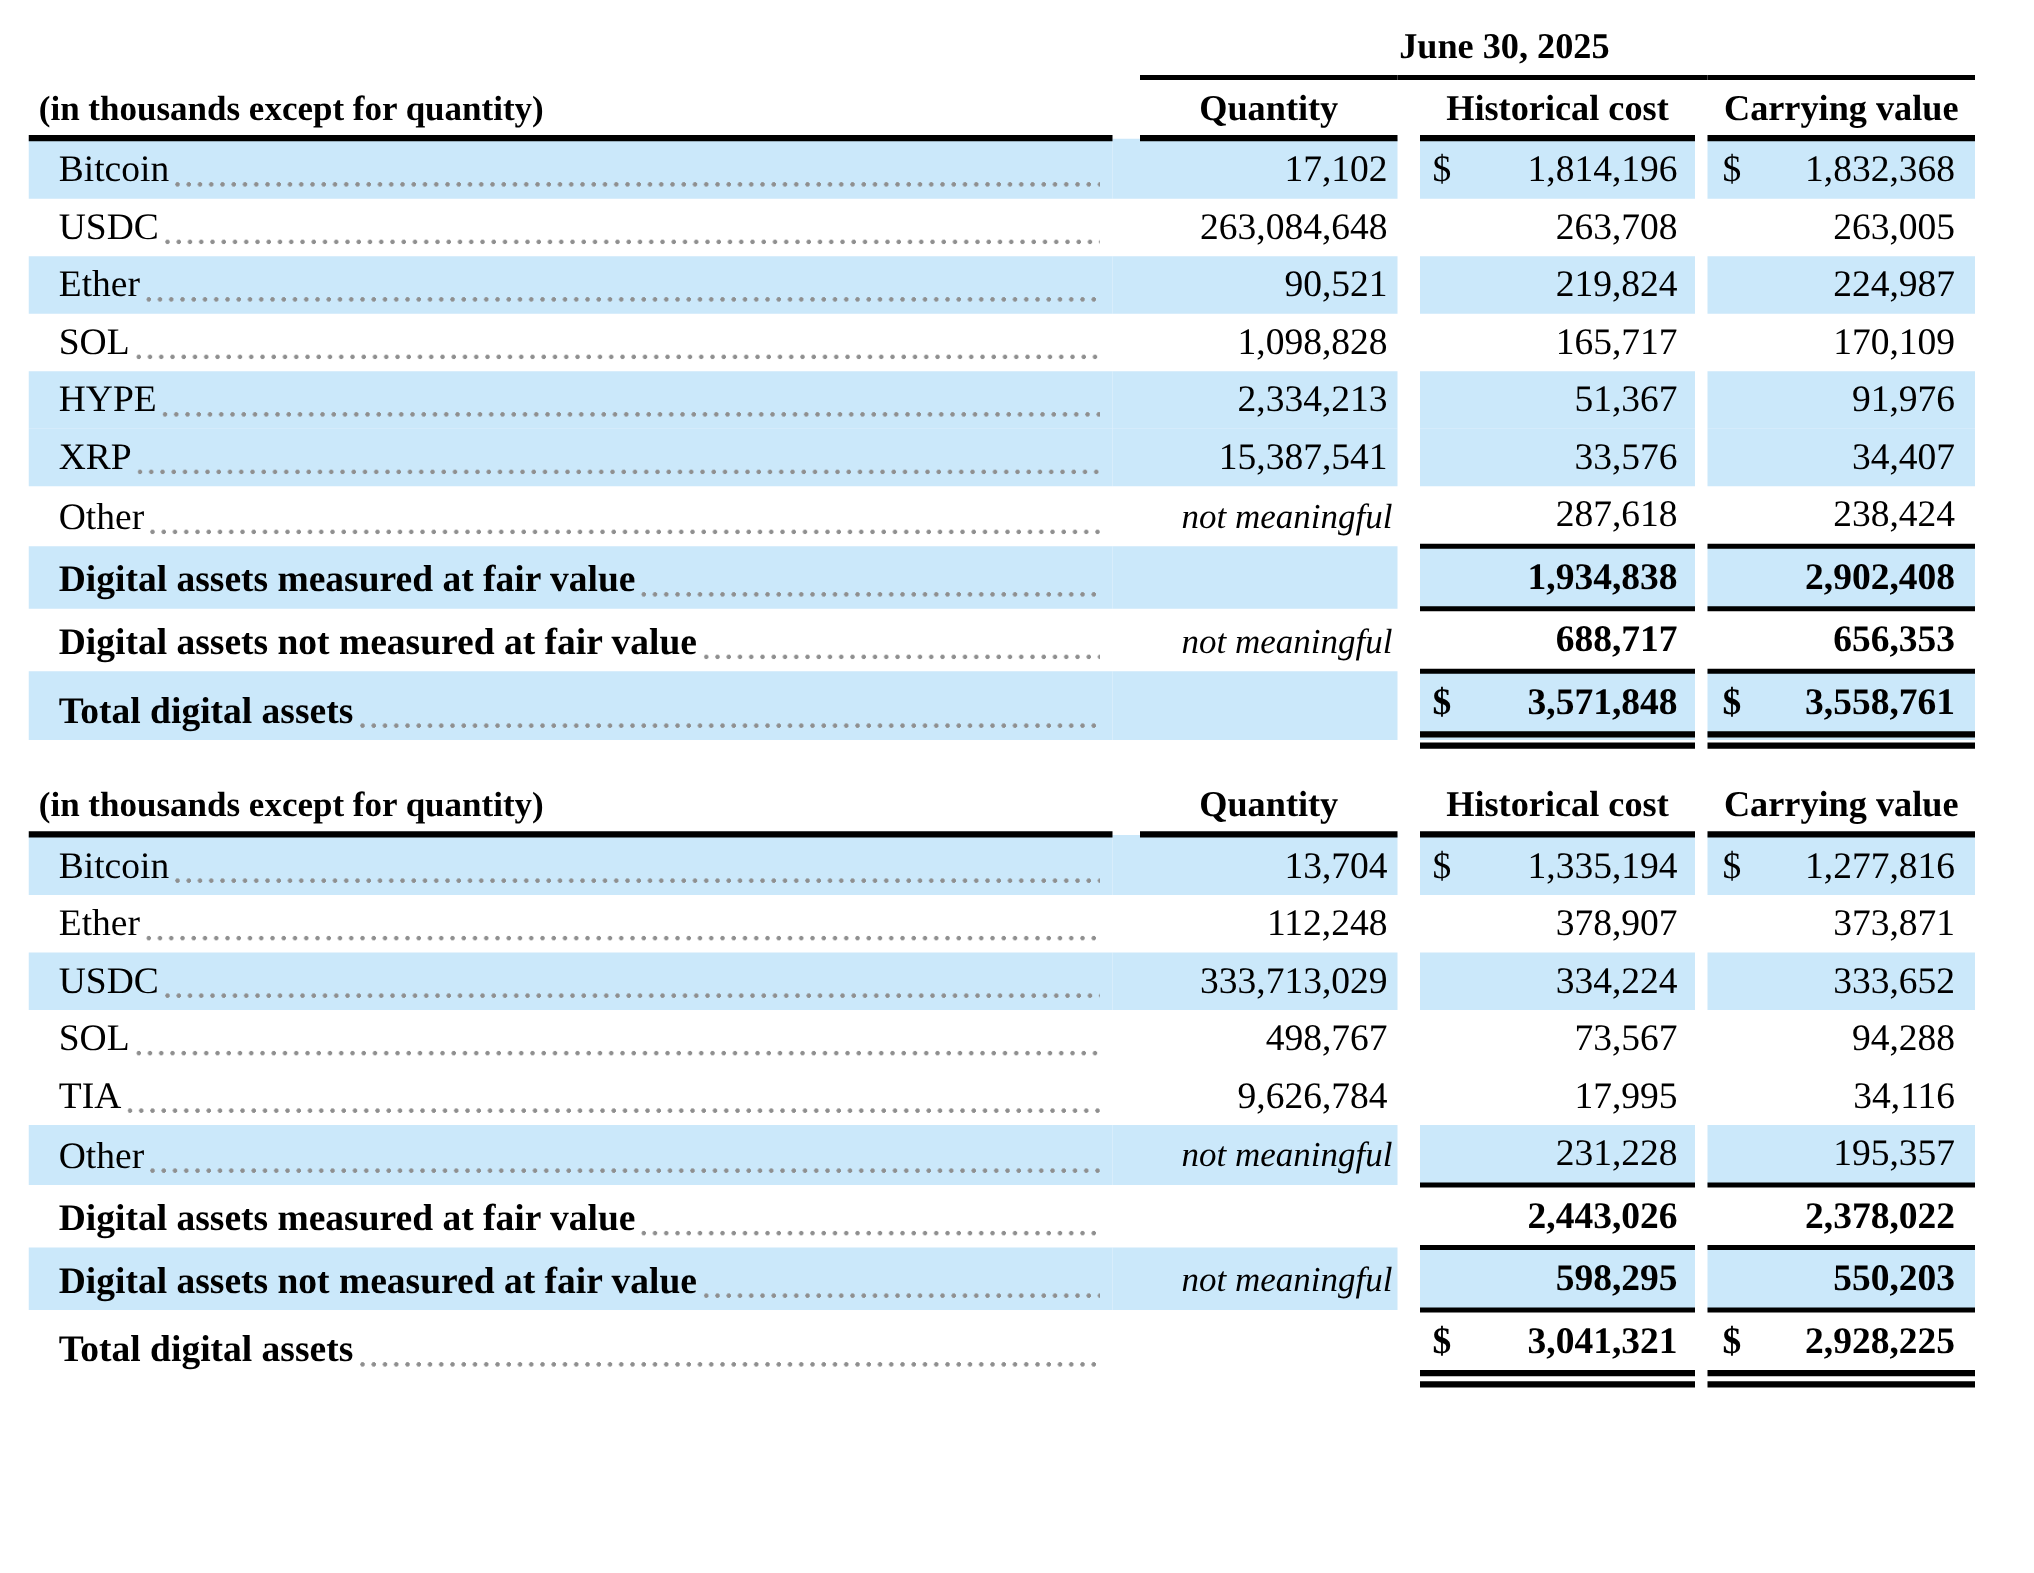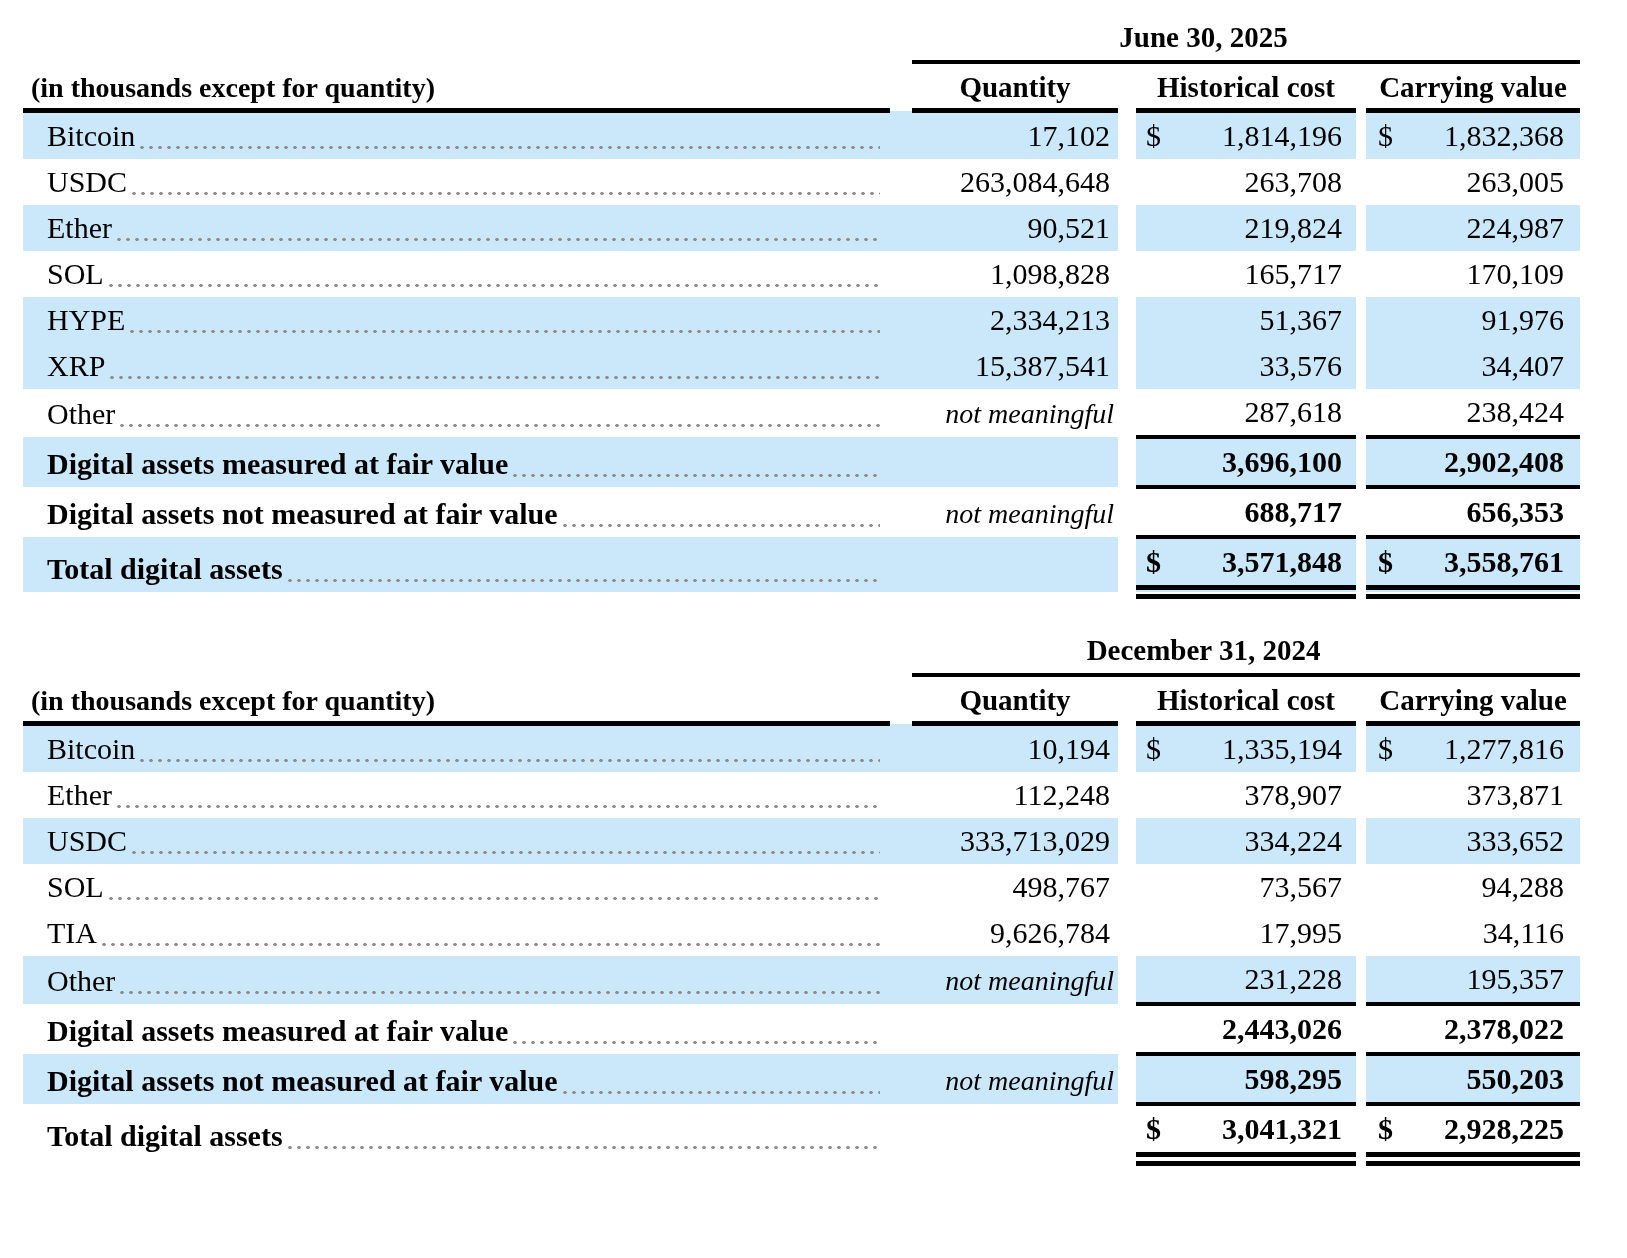--- a/index.html
+++ b/index.html
@@ -305,21 +305,21 @@
               <span class="label-text">Digital assets measured at fair value</span>
               <span class="dots"></span>
             </div>
           </td>
           <td class="sp-a shade"></td>
           <td class="qty-cell shade"></td>
           <td class="sp-b"></td>
           <td class="money-cell hc-cell shade">
             <div class="mwrap">
               <span class="cur"></span>
-              <span class="val">3,696,100</span>
+              <span class="val">1,934,838</span>
             </div>
           </td>
           <td class="sp-c"></td>
           <td class="money-cell cv-cell shade">
             <div class="mwrap">
               <span class="cur"></span>
               <span class="val">2,902,408</span>
             </div>
           </td>
         </tr>
@@ -378,44 +378,40 @@
     <colgroup>
       <col class="c-label">
         <col class="c-spa">
         <col class="c-qty">
         <col class="c-spb">
       <col class="c-hc">
         <col class="c-spc">
         <col class="c-cv">
     </colgroup>
     <thead>
-      <tr class="date-row">
-        <td colspan="2"></td>
-        <td colspan="5" class="date-cell">December 31, 2024</td>
-      </tr>
       <tr class="colhead-row">
         <td class="lbl-head">(in thousands except for quantity)</td>
         <td></td>
         <td class="col-head">Quantity</td>
         <td></td>
         <td class="col-head">Historical cost</td>
         <td></td>
         <td class="col-head">Carrying value</td>
       </tr>
     </thead>
     <tbody>
         <tr class="data-row">
           <td class="label-cell shade">
             <div class="lwrap">
               <span class="label-text">Bitcoin</span>
               <span class="dots"></span>
             </div>
           </td>
           <td class="sp-a shade"></td>
-          <td class="qty-cell shade">10,194</td>
+          <td class="qty-cell shade">13,704</td>
           <td class="sp-b"></td>
           <td class="money-cell hc-cell shade">
             <div class="mwrap">
               <span class="cur">$</span>
               <span class="val">1,335,194</span>
             </div>
           </td>
           <td class="sp-c"></td>
           <td class="money-cell cv-cell shade">
             <div class="mwrap">

